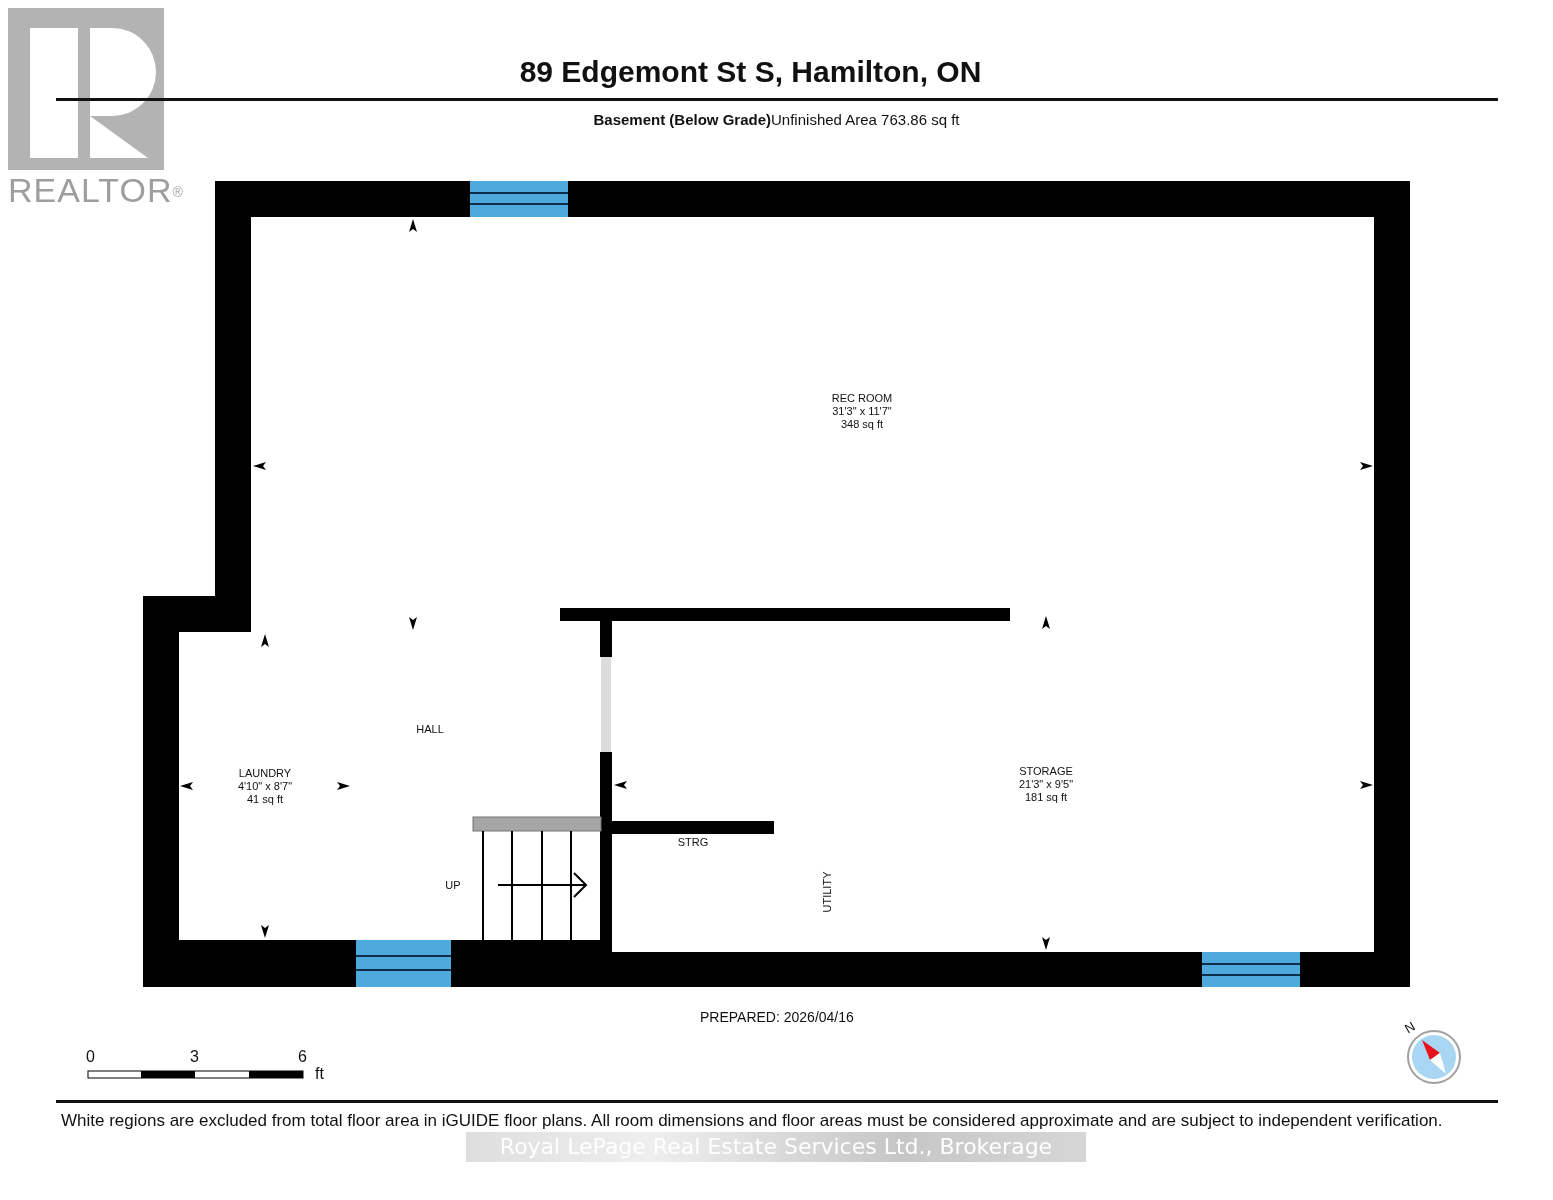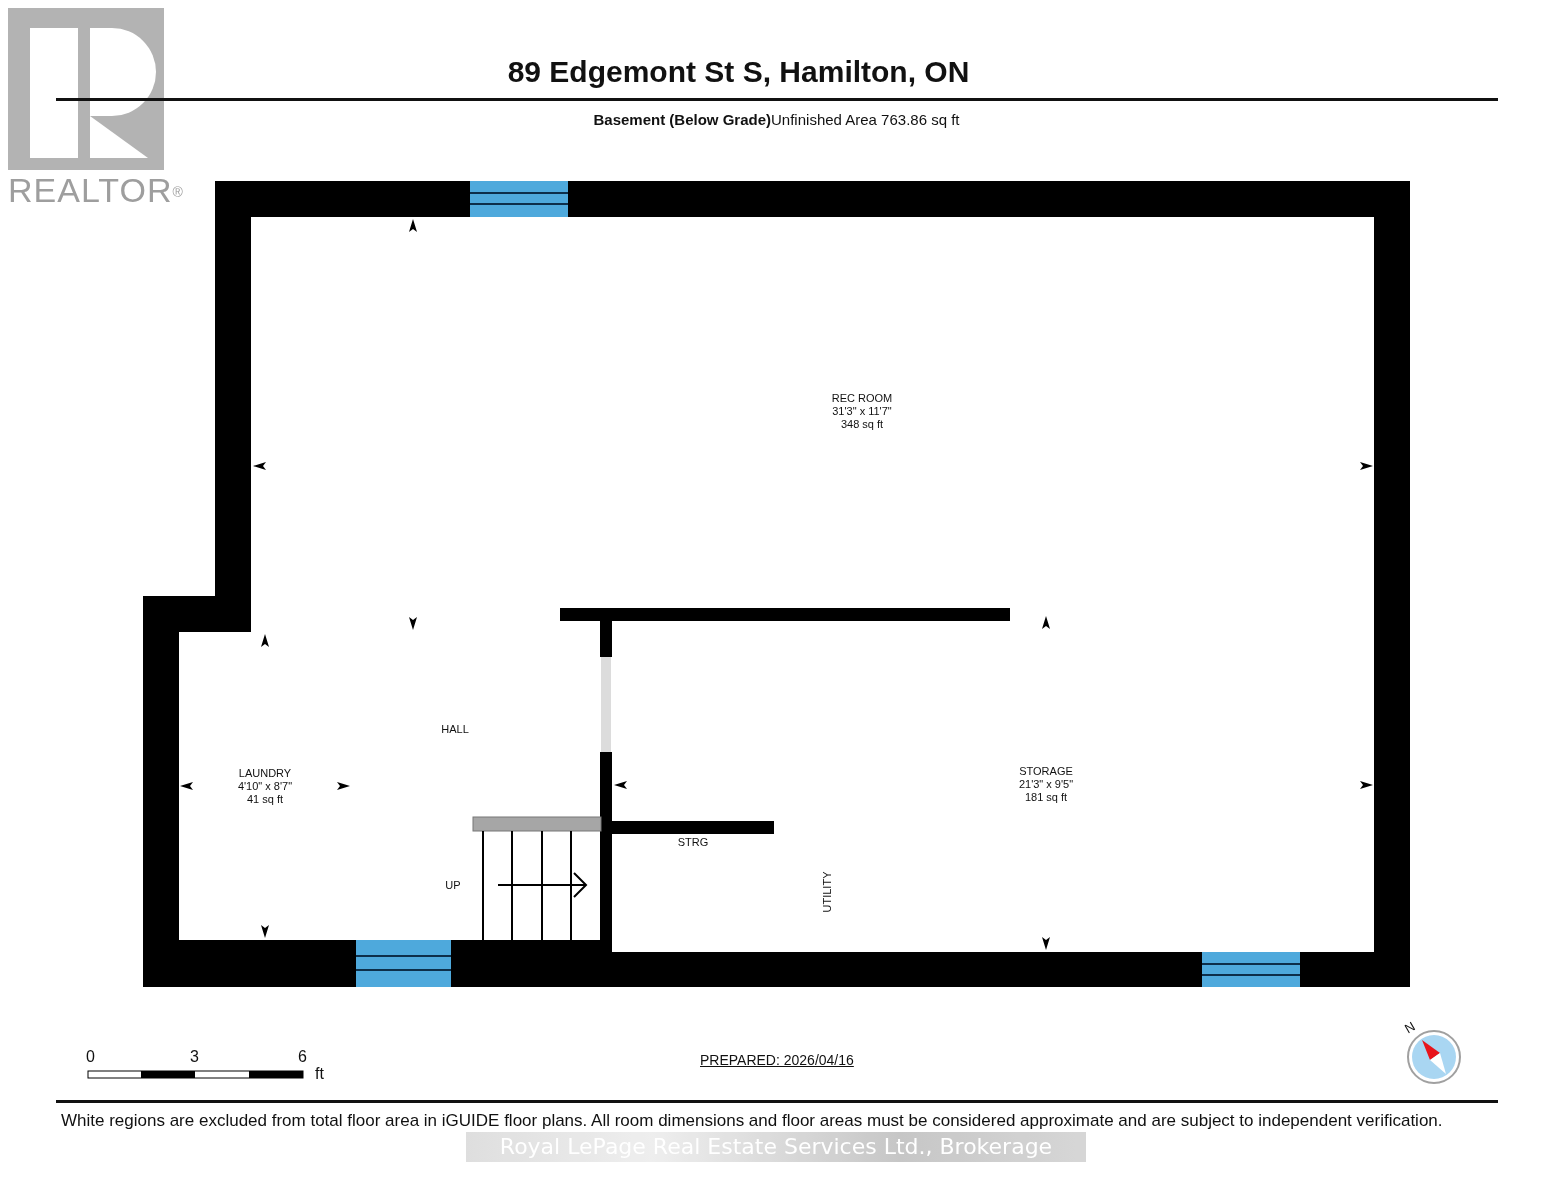--- a/index.html
+++ b/index.html
@@ -1,29 +1,29 @@
 <!DOCTYPE html>
 <html><head>
 <meta charset="utf-8">
 <style>
   html, body { margin:0; padding:0; background:#ffffff; }
   body { width:1553px; height:1200px; position:relative; overflow:hidden; font-family:"Liberation Sans", sans-serif; color:#111; }
   .abs { position:absolute; }
   .logo-box { left:8px; top:8px; width:156px; height:162px; background:#b3b3b3; }
   .logo-word { left:8px; top:170px; font-size:34px; color:#9e9e9e; letter-spacing:1px; line-height:40px; }
   .logo-word sup { font-size:14px; vertical-align:top; position:relative; top:2px; }
-  .title { left:0; width:1477px; top:52px; text-align:center; font-weight:bold; font-size:30px; line-height:40px; }
+  .title { left:12px; width:1477px; top:52px; text-align:center; font-weight:bold; font-size:30px; line-height:40px; }
   .rule-top { left:56px; top:98px; width:1442px; height:3px; background:#111; }
   .subtitle { left:0; width:1553px; top:110px; text-align:center; font-size:15px; line-height:20px; }
   .subtitle b { }
   .plan { left:0; top:0; width:1553px; height:1200px; }
   .room-label { position:absolute; text-align:center; font-size:11px; line-height:13px; transform:translateX(-50%); white-space:nowrap; }
   .vertical { transform:translate(-50%,-50%) rotate(-90deg); }
   .scale-label { font-size:16px; line-height:18px; }
-  .prepared { left:700px; top:1051px; font-size:14px; line-height:18px;text-decoration:underline; }
+  .prepared { left:700px; top:1008px; font-size:14px; line-height:18px; }
   .rule-bottom { left:56px; top:1100px; width:1442px; height:3px; background:#111; }
   .disclaimer { left:61px; top:1113px; font-size:17px; line-height:16px; }
   .watermark { left:466px; top:1132px; width:620px; height:30px; background:linear-gradient(90deg,#d9d9d9,#ececec 30%,#bdbdbd 70%,#d0d0d0); color:#fff; font-family:"DejaVu Sans", sans-serif; font-size:22px; line-height:30px; white-space:nowrap; overflow:hidden; text-align:center; opacity:0.85; }
 </style>
 </head>
 <body>
 
 <div class="abs logo-box">
   <svg width="156" height="162" viewBox="0 0 156 162">
     <rect x="22" y="20" width="48" height="130" fill="#ffffff"></rect>
@@ -121,21 +121,21 @@
 <div class="room-label" style="left:265px; top:767px;">
   <div>LAUNDRY</div>
   <div>4'10" x 8'7"</div>
   <div>41 sq ft</div>
 </div>
 <div class="room-label" style="left:1046px; top:765px;">
   <div>STORAGE</div>
   <div>21'3" x 9'5"</div>
   <div>181 sq ft</div>
 </div>
-<div class="room-label" style="left:455px; top:723px;">HALL</div>
+<div class="room-label" style="left:430px; top:723px;">HALL</div>
 <div class="room-label" style="left:693px; top:836px;">STRG</div>
 <div class="room-label vertical" style="left:827px; top:892px;">UTILITY</div>
 <div class="room-label" style="left:453px; top:879px;">UP</div>
 
 <div class="abs scale-label" style="left:86px; top:1048px;">0</div>
 <div class="abs scale-label" style="left:190px; top:1048px;">3</div>
 <div class="abs scale-label" style="left:298px; top:1048px;">6</div>
 <div class="abs scale-label" style="left:315px; top:1065px;">ft</div>
 
 <div class="abs" style="left:1405px; top:1020px; font-size:13px; transform:rotate(-30deg);">N</div>

